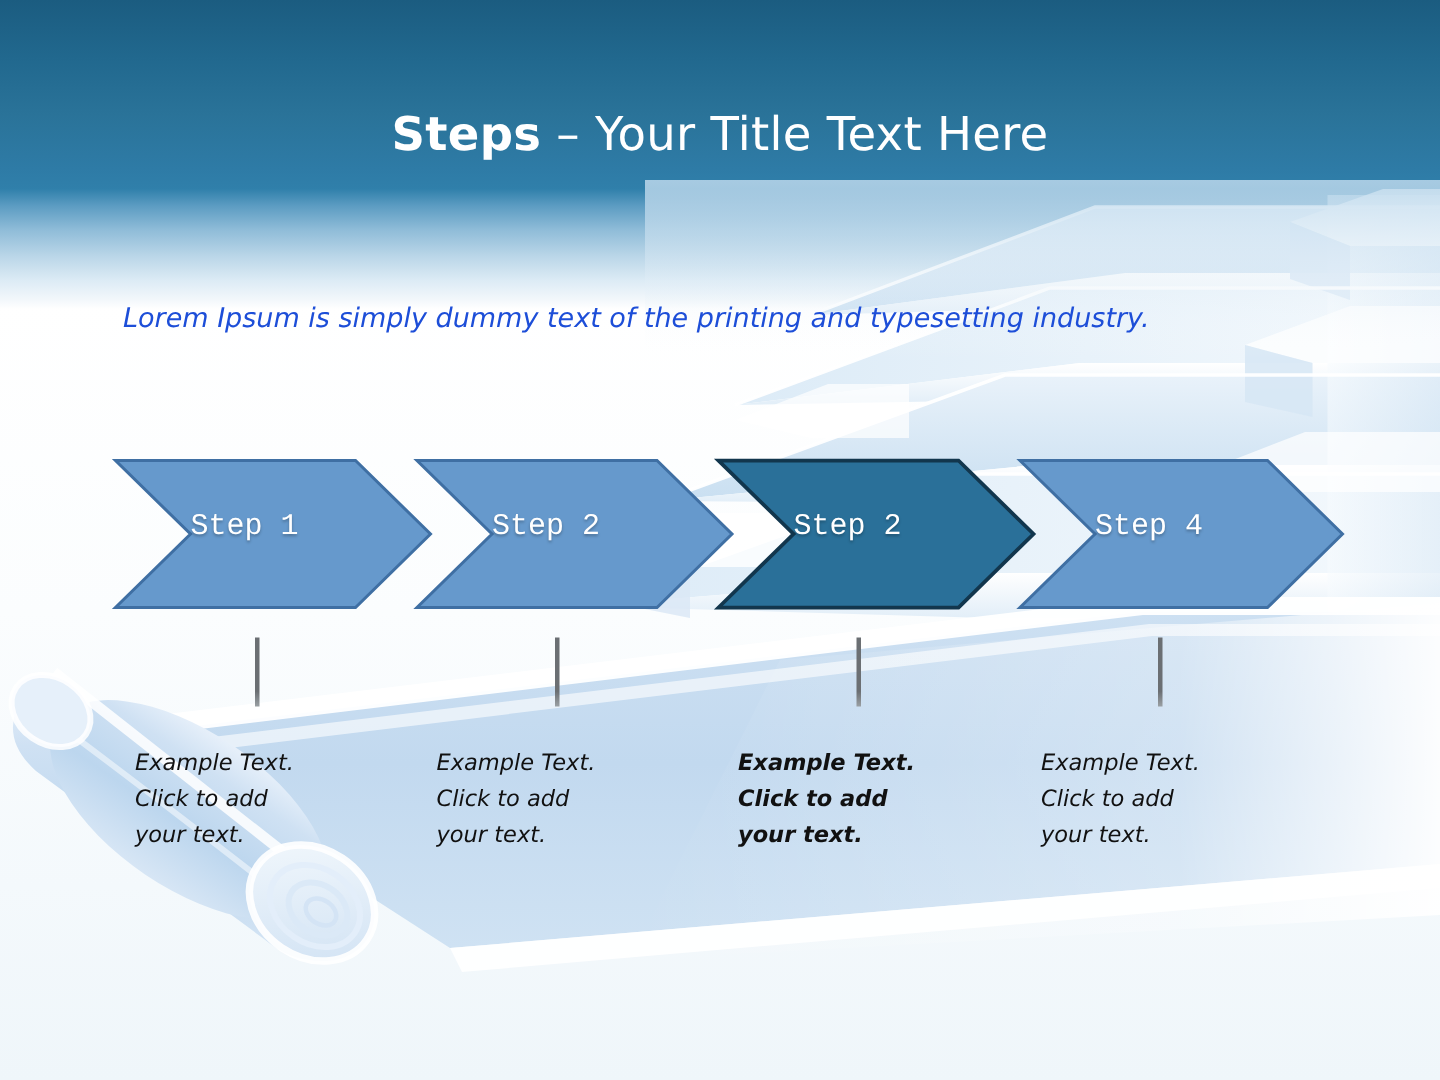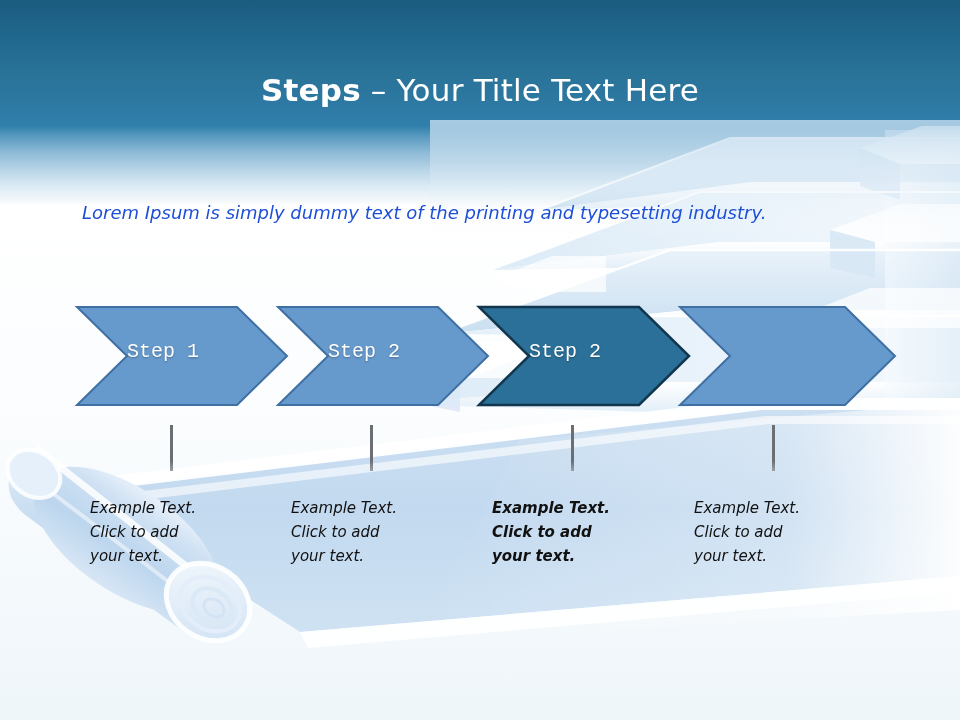--- a/index.html
+++ b/index.html
@@ -299,20 +299,21 @@
 
       <polygon points="479,7 639,7 689,56 639,105 479,105 529,56" fill="#2a7099" stroke="#12364d" stroke-width="2.5"></polygon>
 
       <polygon points="680,7 845,7 895,56 845,105 680,105 730,56" fill="#6699cc" stroke="#3f6fa3" stroke-width="2"></polygon>
     </svg>
   </div>
 
   <div class="chev-label" style="left:127px; width:160px;">Step 1</div>
   <div class="chev-label" style="left:328px; width:160px;">Step 2</div>
   <div class="chev-label" style="left:529px; width:160px;">Step 2</div>
+  <div class="chev-label" style="left:730px; width:165px;">Step 4</div>
 
   <div class="tick" style="left:170px;"></div>
   <div class="tick" style="left:370px;"></div>
   <div class="tick" style="left:571px;"></div>
   <div class="tick" style="left:772px;"></div>
 
   <div class="caption" style="left:90px;">
     <div>Example Text.</div>
     <div>Click  to add</div>
     <div>your text.</div>

